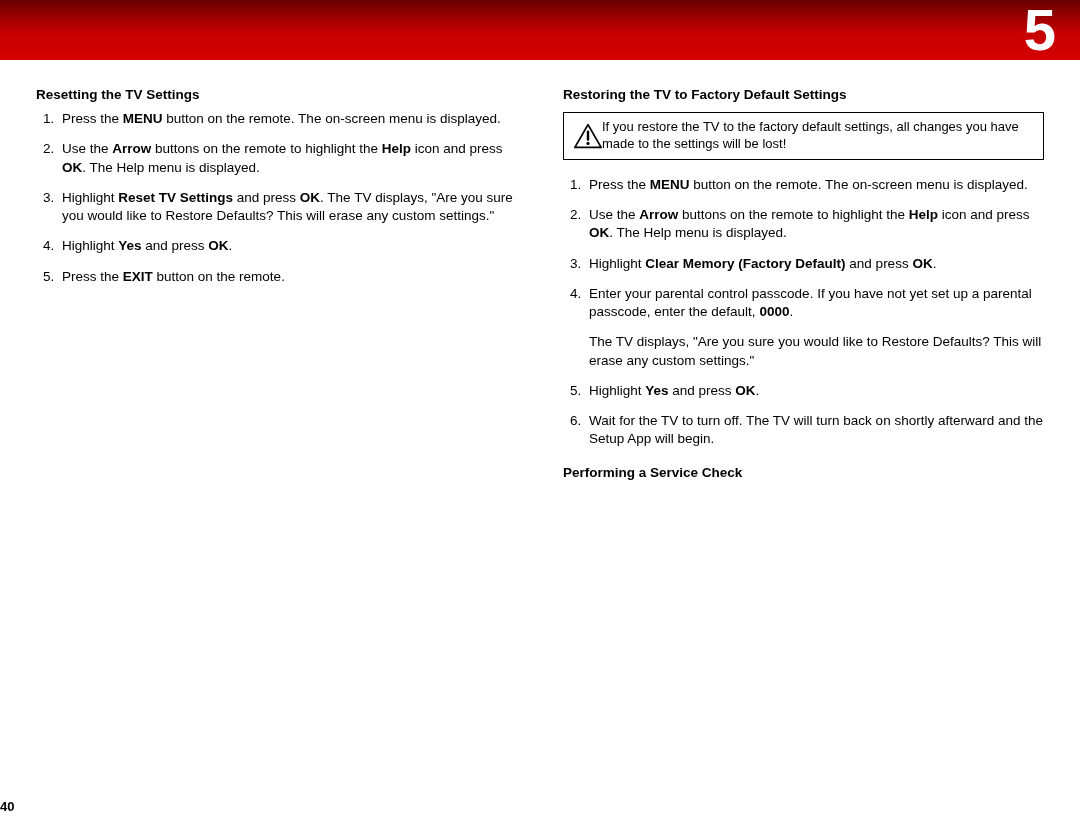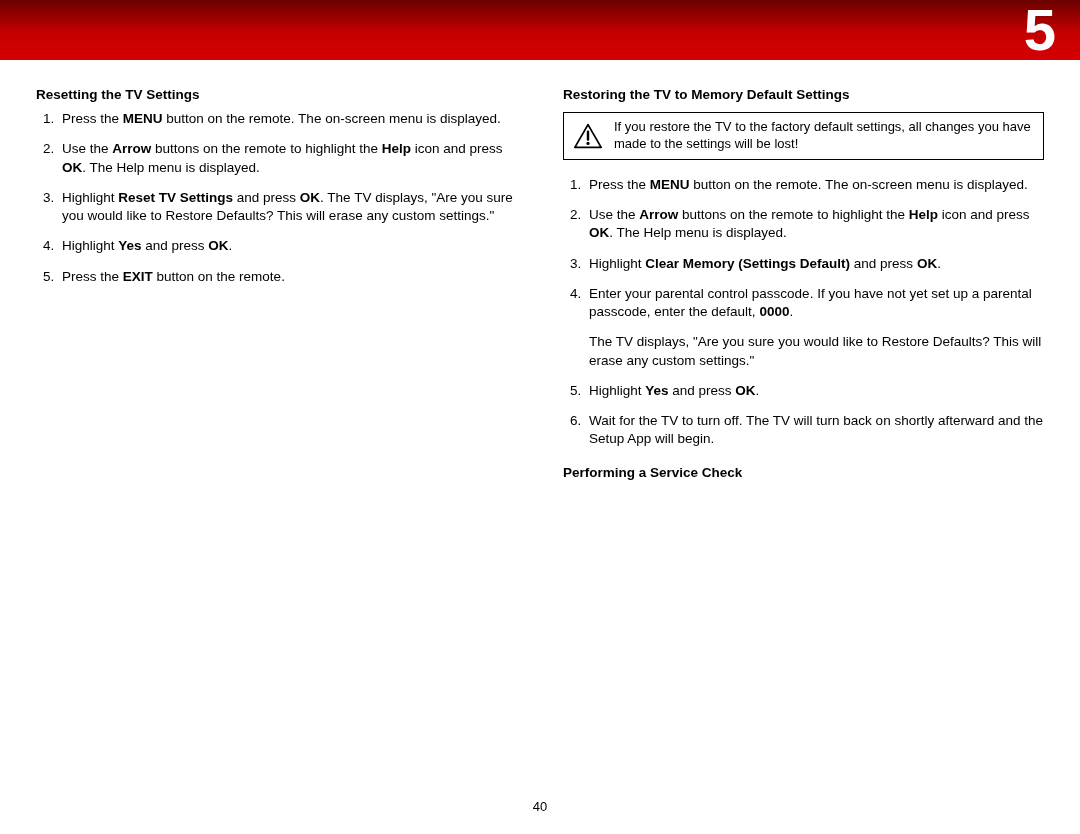--- a/index.html
+++ b/index.html
@@ -54,39 +54,39 @@
   }
   ol li .sub {
     margin-top: 12px;
   }
   .callout {
     border: 1px solid #000;
     display: flex;
     align-items: center;
     padding: 6px 10px;
     margin: 8px 0 16px 0;
-    gap: 12px;
   }
   .callout .icon {
     flex-shrink: 0;
     width: 28px;
     height: 26px;
   }
   .callout .icon svg { width: 100%; height: 100%; display: block; }
   .callout .text {
     font-size: 13px;
     line-height: 1.3;
   }
   .page-number {
     position: absolute;
     bottom: 20px;
     left: 0;
     width: 100%;
-    text-align: center;
+    text-align: left;
     font-size: 13px;
+    font-weight: bold;
   }
   b { font-weight: bold; }
 </style>
 </head>
 <body>
 
 <div class="header-bar">
   <div class="chapter-number">5</div>
 </div>
 
@@ -97,37 +97,37 @@
     <ol>
       <li>Press the <b>MENU</b> button on the remote. The on-screen menu is displayed.</li>
       <li>Use the <b>Arrow</b> buttons on the remote to highlight the <b>Help</b> icon and press <b>OK</b>. The Help menu is displayed.</li>
       <li>Highlight <b>Reset TV Settings</b> and press <b>OK</b>. The TV displays, "Are you sure you would like to Restore Defaults? This will erase any custom settings."</li>
       <li>Highlight <b>Yes</b> and press <b>OK</b>.</li>
       <li>Press the <b>EXIT</b> button on the remote.</li>
     </ol>
   </div>
 
   <div class="col">
-    <div class="section-title">Restoring the TV to Memory Default Settings</div>
+    <div class="section-title">Restoring the TV to Factory Default Settings</div>
 
     <div class="callout">
       <span class="icon">
         <svg viewBox="0 0 32 28">
           <polygon points="16,1 31,27 1,27" fill="none" stroke="#000" stroke-width="2" stroke-linejoin="round"></polygon>
           <line x1="16" y1="9" x2="16" y2="18" stroke="#000" stroke-width="2.8" stroke-linecap="round"></line>
           <circle cx="16" cy="22.5" r="1.8" fill="#000"></circle>
         </svg>
       </span>
       <span class="text">If you restore the TV to the factory default settings, all changes you have made to the settings will be lost!</span>
     </div>
 
     <ol>
       <li>Press the <b>MENU</b> button on the remote. The on-screen menu is displayed.</li>
       <li>Use the <b>Arrow</b> buttons on the remote to highlight the <b>Help</b> icon and press <b>OK</b>. The Help menu is displayed.</li>
-      <li>Highlight <b>Clear Memory (Settings Default)</b> and press <b>OK</b>.</li>
+      <li>Highlight <b>Clear Memory (Factory Default)</b> and press <b>OK</b>.</li>
       <li>Enter your parental control passcode. If you have not yet set up a parental passcode, enter the default, <b>0000</b>.<div class="sub">The TV displays, "Are you sure you would like to Restore Defaults? This will erase any custom settings."</div></li>
       <li>Highlight <b>Yes</b> and press <b>OK</b>.</li>
       <li>Wait for the TV to turn off. The TV will turn back on shortly afterward and the Setup App will begin.</li>
     </ol>
 
     <div class="section-title">Performing a Service Check</div>
 
   </div>
 
 </div>

